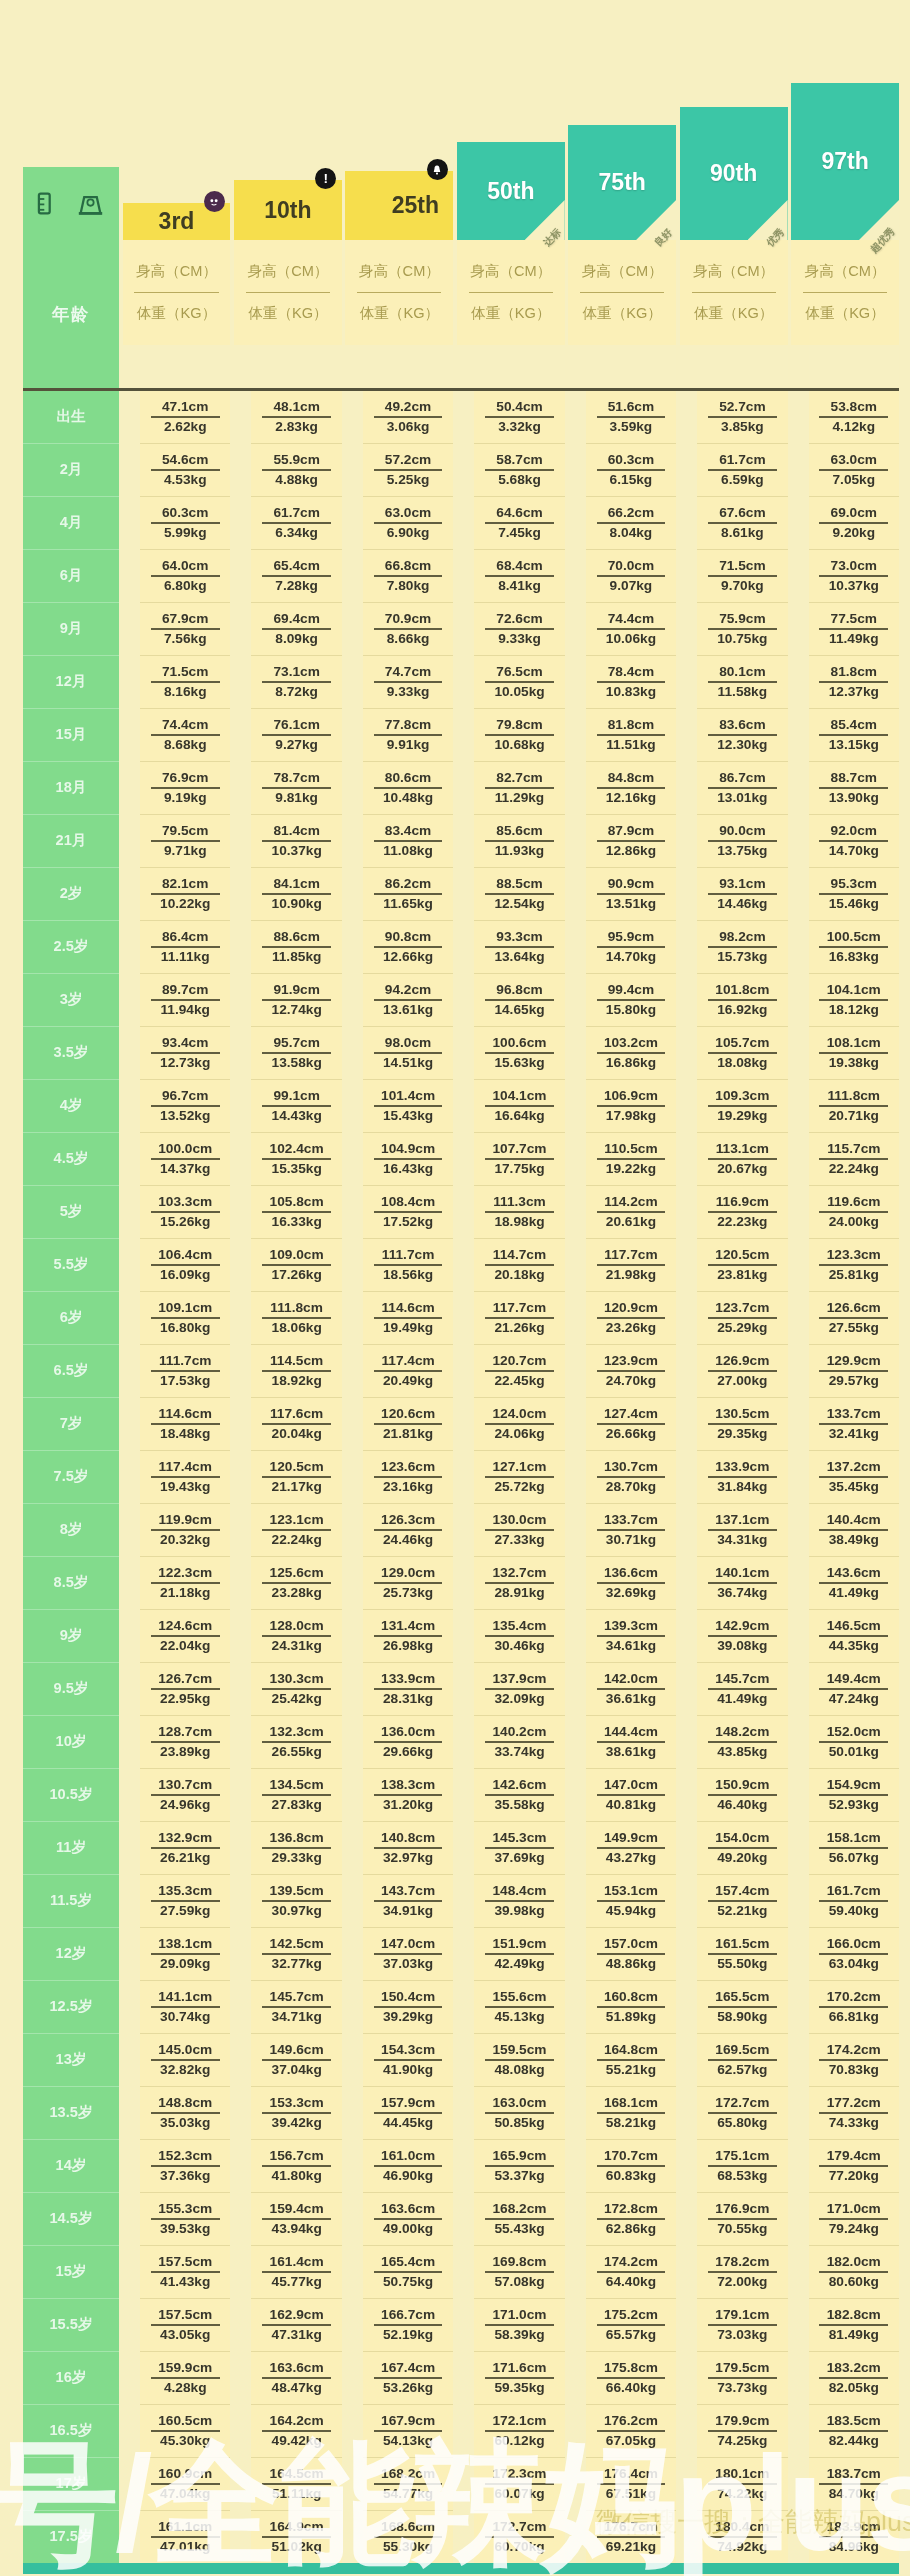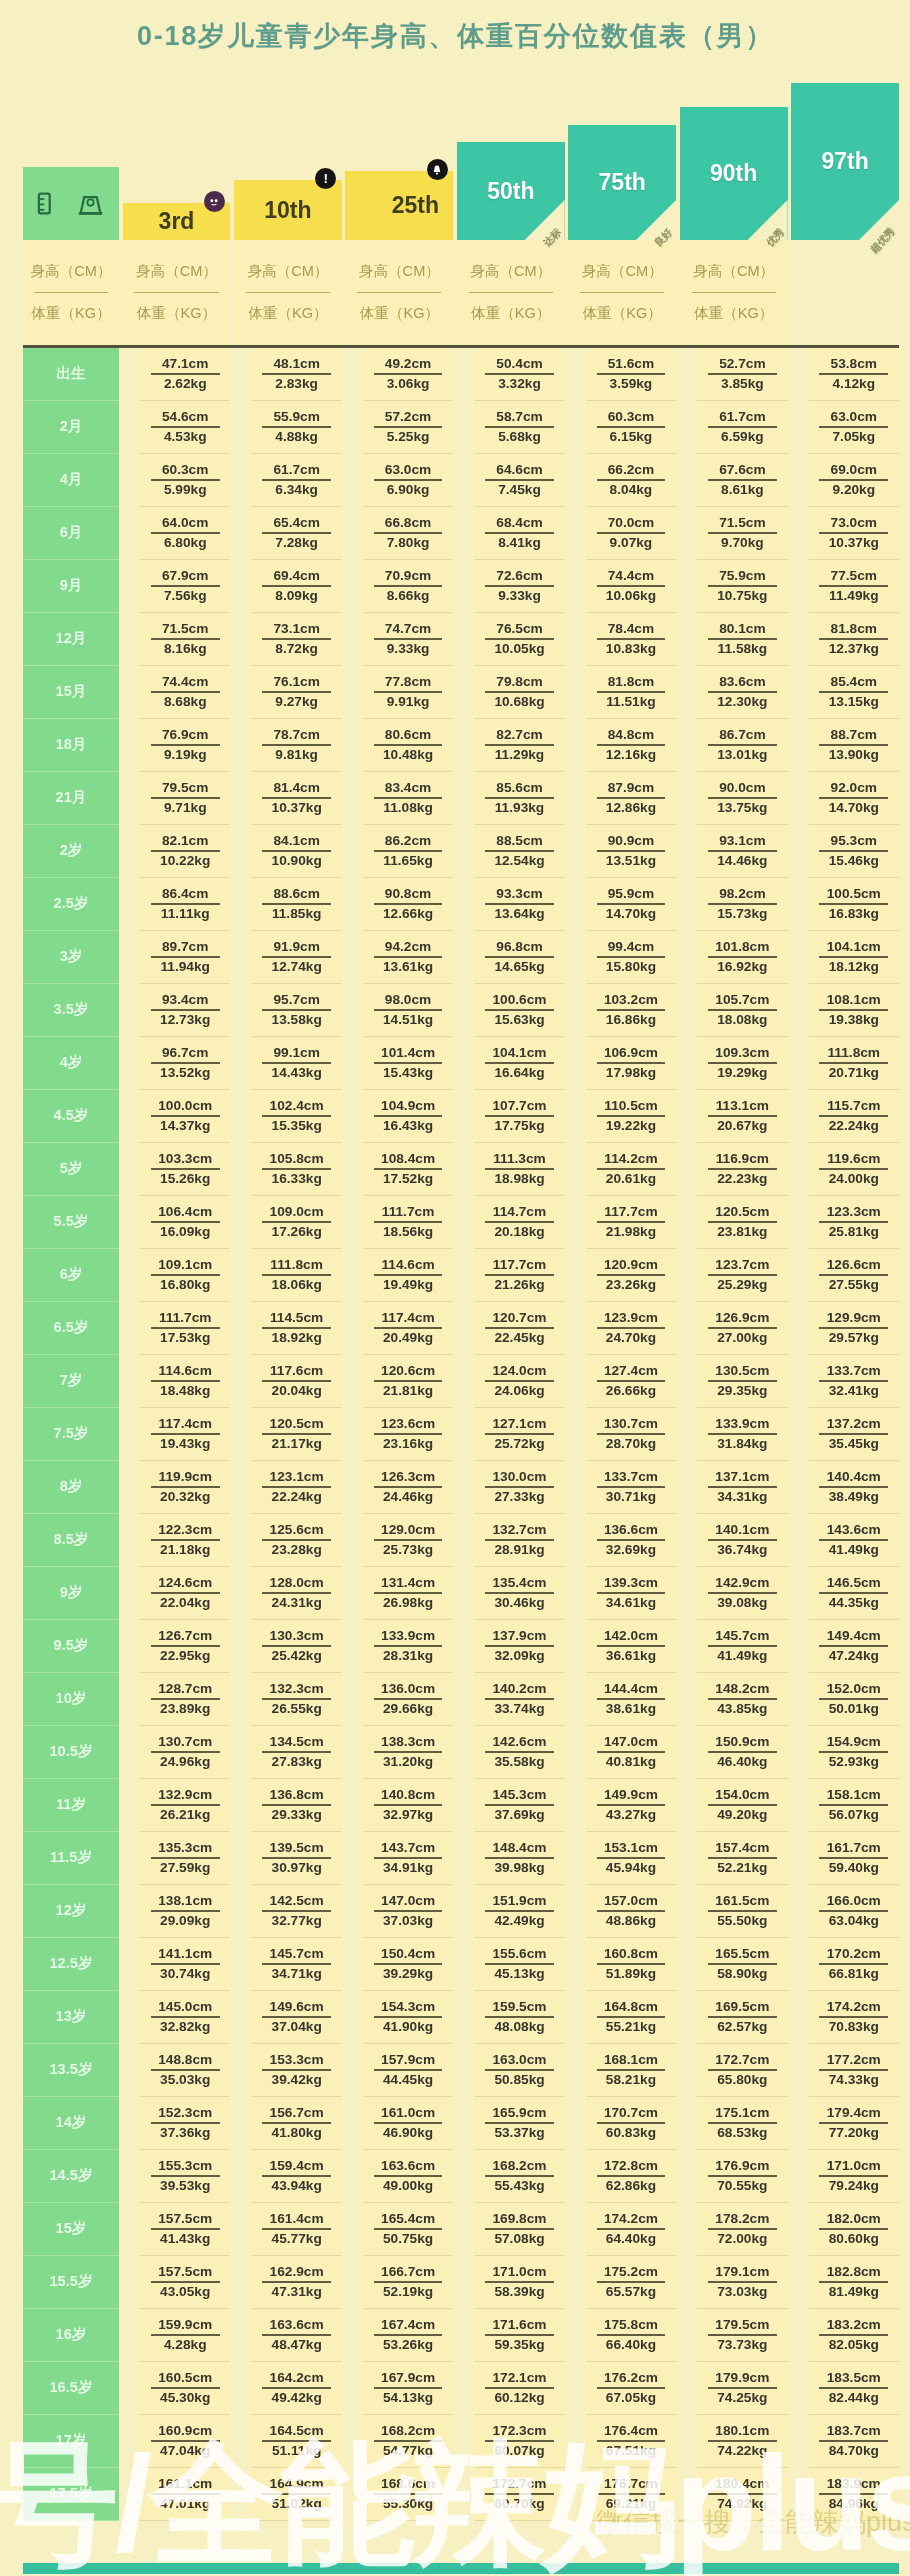--- a/index.html
+++ b/index.html
@@ -50,21 +50,20 @@
   .wm-big{position:absolute;left:-16.4px;bottom:-20px;font-size:135px;font-weight:800;
        color:#FFFFFF;opacity:0.85;white-space:nowrap;letter-spacing:-3.6px;z-index:6;}
   .wm-small{position:absolute;right:-4.6px;bottom:36px;font-size:27px;color:#C9B952;
        opacity:0.55;white-space:nowrap;z-index:5;}
   .cicon{width:31px;height:27px;}
 </style>
 </head>
 <body>
 
 <div class="page">
-  <div class="title">0-18岁儿童青少年身高、体重百分位数值表（男）</div>
 
   <div class="tbl">
     <div class="grid tabs-row">
       <div class="corner-box">
         <svg class="cicon" viewBox="0 0 34 30">
           <rect x="3" y="4" width="12" height="22" rx="2" fill="none" stroke="#276B43" stroke-width="2.5"></rect>
           <line x1="3" y1="10" x2="9" y2="10" stroke="#276B43" stroke-width="2"></line>
           <line x1="3" y1="16" x2="9" y2="16" stroke="#276B43" stroke-width="2"></line>
           <line x1="3" y1="22" x2="9" y2="22" stroke="#276B43" stroke-width="2"></line>
         </svg>
@@ -114,20 +113,21 @@
           <span class="corner-note">优秀</span>
         </div>
         <div class="tab teal" style="height: 157px;">
           <span>97th</span>
           <div class="tri"></div>
           <span class="corner-note">超优秀</span>
         </div>
       </div>
 
     <div class="grid sub-row">
+      <div class="sub-corner">年龄</div>
 
     <div class="sub-cell">
           <span>身高（CM）</span>
           <div class="sub-line"></div>
           <span>体重（KG）</span>
         </div>
         <div class="sub-cell">
           <span>身高（CM）</span>
           <div class="sub-line"></div>
           <span>体重（KG）</span>

